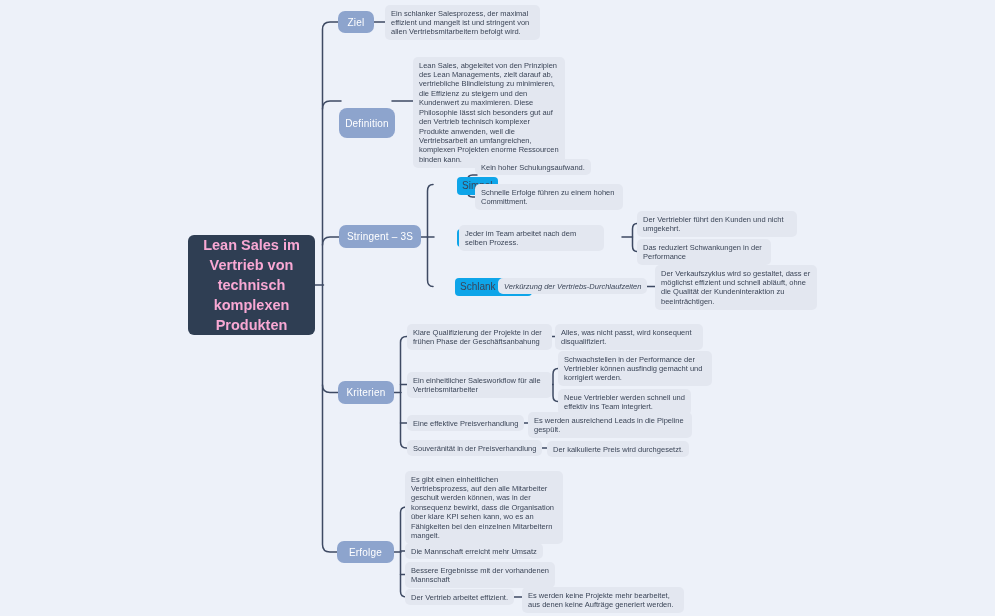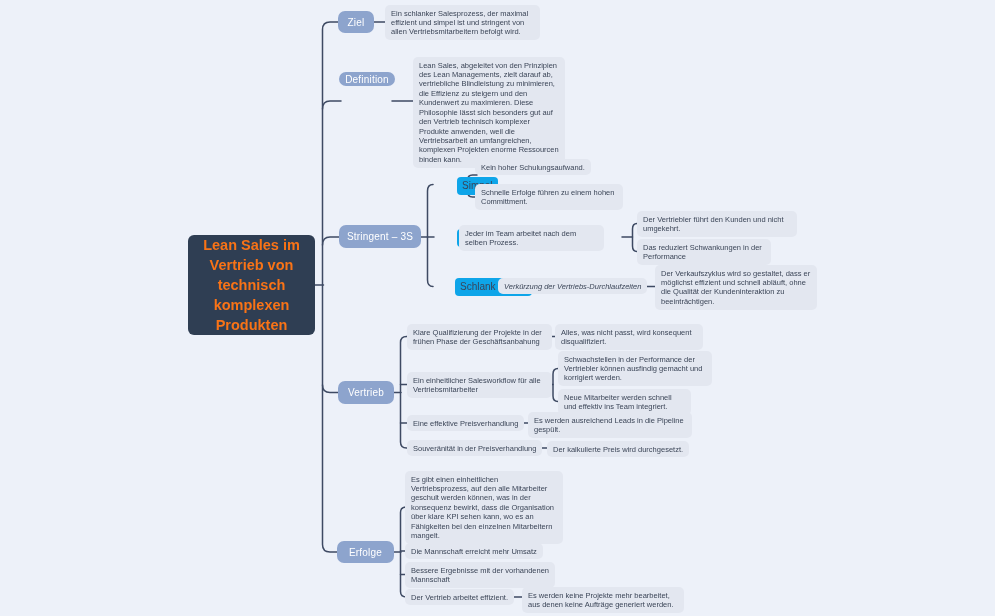--- a/index.html
+++ b/index.html
@@ -6,21 +6,21 @@
   body{
     width:995px;height:616px;
     background:#edf1f9;
     font-family:"Liberation Sans","DejaVu Sans",sans-serif;
     position:relative;overflow:hidden;
   }
   .canvas{position:absolute;inset:0;width:995px;height:616px;}
   svg.connectors{position:absolute;left:0;top:0;z-index:1;}
   .node{position:absolute;z-index:2;box-sizing:border-box;}
   .central{
-    background:#2f3e53;color:#f97316;
+    background:#2f3e53;color:#f9a8d4;
     border-radius:6px;
     display:flex;align-items:center;justify-content:center;text-align:center;
     font-weight:bold;font-size:14.5px;line-height:1.38;
     padding:6px 8px;
   }
   .branch{
     background:#8da4cd;color:#ffffff;
     border-radius:7px;
     display:flex;align-items:center;justify-content:center;text-align:center;
     font-weight:normal;font-size:10px;letter-spacing:.2px;
@@ -77,26 +77,26 @@
       <path d="M407,507 H406.5 Q400.5,507 400.5,512.5 V591.5 Q400.5,597 406.5,597 H407"></path>
       <path d="M400.5,551 H407"></path>
       <path d="M400.5,574.5 H407"></path>
       <path d="M508,597 H524.5"></path>
     </g>
   </svg>
 
   <div class="node central" style="left:188px;top:235px;width:127px;height:100px;">Lean Sales im Vertrieb von technisch komplexen Produkten</div>
 
   <div class="node branch" style="left:338px;top:11px;width:36px;height:22px;">Ziel</div>
-  <div class="node branch" style="left:339px;top:72px;width:56px;height:14px;">Definition</div>
+  <div class="node branch" style="left:339px;top:108px;width:56px;height:30px;border-radius:8px;">Definition</div>
   <div class="node branch" style="left:339px;top:225px;width:82px;height:23px;">Stringent – 3S</div>
-  <div class="node branch" style="left:338px;top:381px;width:56px;height:23px;">Vertrieb</div>
+  <div class="node branch" style="left:338px;top:381px;width:56px;height:23px;">Kriterien</div>
   <div class="node branch" style="left:337px;top:541px;width:57px;height:22px;">Erfolge</div>
 
-  <div class="node leaf" style="left:385px;top:5px;width:155px;">Ein schlanker Salesprozess, der maximal effizient und simpel ist und stringent von allen Vertriebsmitarbeitern befolgt wird.</div>
+  <div class="node leaf" style="left:385px;top:5px;width:155px;">Ein schlanker Salesprozess, der maximal effizient und mangelt ist und stringent von allen Vertriebsmitarbeitern befolgt wird.</div>
 
   <div class="node leaf" style="left:413px;top:57px;width:152px;">Lean Sales, abgeleitet von den Prinzipien des Lean Managements, zielt darauf ab, vertriebliche Blindleistung zu minimieren, die Effizienz zu steigern und den Kundenwert zu maximieren. Diese Philosophie lässt sich besonders gut auf den Vertrieb technisch komplexer Produkte anwenden, weil die Vertriebsarbeit an umfangreichen, komplexen Projekten enorme Ressourcen binden kann.</div>
 
   <div class="node tag" style="left:433px;top:177px;">Simpel</div>
   <div class="node leaf nowrap" style="left:475px;top:159px;">Kein hoher Schulungsaufwand.</div>
   <div class="node leaf" style="left:475px;top:184px;width:148px;">Schnelle Erfolge führen zu einem hohen Committment.</div>
 
   <div class="node tag" style="left:433px;top:229px;">Stringent</div>
   <div class="node leaf" style="left:459px;top:225px;width:145px;">Jeder im Team arbeitet nach dem selben Prozess.</div>
   <div class="node leaf" style="left:637px;top:211px;width:160px;">Der Vertriebler führt den Kunden und nicht umgekehrt.</div>
@@ -104,21 +104,21 @@
 
   <div class="node tag" style="left:431px;top:278px;">Schlank (Lean)</div>
   <div class="node leaf nowrap" style="left:498px;top:278px;font-style:italic;">Verkürzung der Vertriebs-Durchlaufzeiten</div>
   <div class="node leaf" style="left:655px;top:265px;width:162px;">Der Verkaufszyklus wird so gestaltet, dass er möglichst effizient und schnell abläuft, ohne die Qualität der Kundeninteraktion zu beeinträchtigen.</div>
 
   <div class="node leaf" style="left:407px;top:324px;width:145px;">Klare Qualifizierung der Projekte in der frühen Phase der Geschäftsanbahung</div>
   <div class="node leaf" style="left:407px;top:372px;width:145px;">Ein einheitlicher Salesworkflow  für alle Vertriebsmitarbeiter</div>
 
   <div class="node leaf" style="left:555px;top:324px;width:148px;">Alles, was nicht passt, wird konsequent disqualifiziert.</div>
   <div class="node leaf" style="left:558px;top:351px;width:154px;">Schwachstellen in der Performance der Vertriebler können ausfindig gemacht und korrigiert werden.</div>
-  <div class="node leaf" style="left:558px;top:389px;width:133px;">Neue Mitarbeiter werden schnell und effektiv ins Team integriert.</div>
+  <div class="node leaf" style="left:558px;top:389px;width:133px;">Neue Vertriebler werden schnell und effektiv ins Team integriert.</div>
 
   <div class="node leaf nowrap" style="left:407px;top:415px;">Eine effektive Preisverhandlung</div>
   <div class="node leaf" style="left:528px;top:412px;width:164px;">Es werden ausreichend Leads in die Pipeline gespült.</div>
 
   <div class="node leaf nowrap" style="left:407px;top:440px;">Souveränität in der Preisverhandlung</div>
   <div class="node leaf nowrap" style="left:547px;top:441px;">Der kalkulierte Preis wird durchgesetzt.</div>
 
   <div class="node leaf" style="left:405px;top:471px;width:158px;">Es gibt einen einheitlichen Vertriebsprozess, auf den alle Mitarbeiter geschult werden können, was in der konsequenz bewirkt, dass die Organisation über klare KPI sehen kann, wo es an Fähigkeiten bei den einzelnen Mitarbeitern mangelt.</div>
   <div class="node leaf nowrap" style="left:405px;top:543px;">Die Mannschaft erreicht mehr Umsatz</div>
   <div class="node leaf" style="left:405px;top:562px;width:150px;">Bessere Ergebnisse mit der vorhandenen Mannschaft</div>

